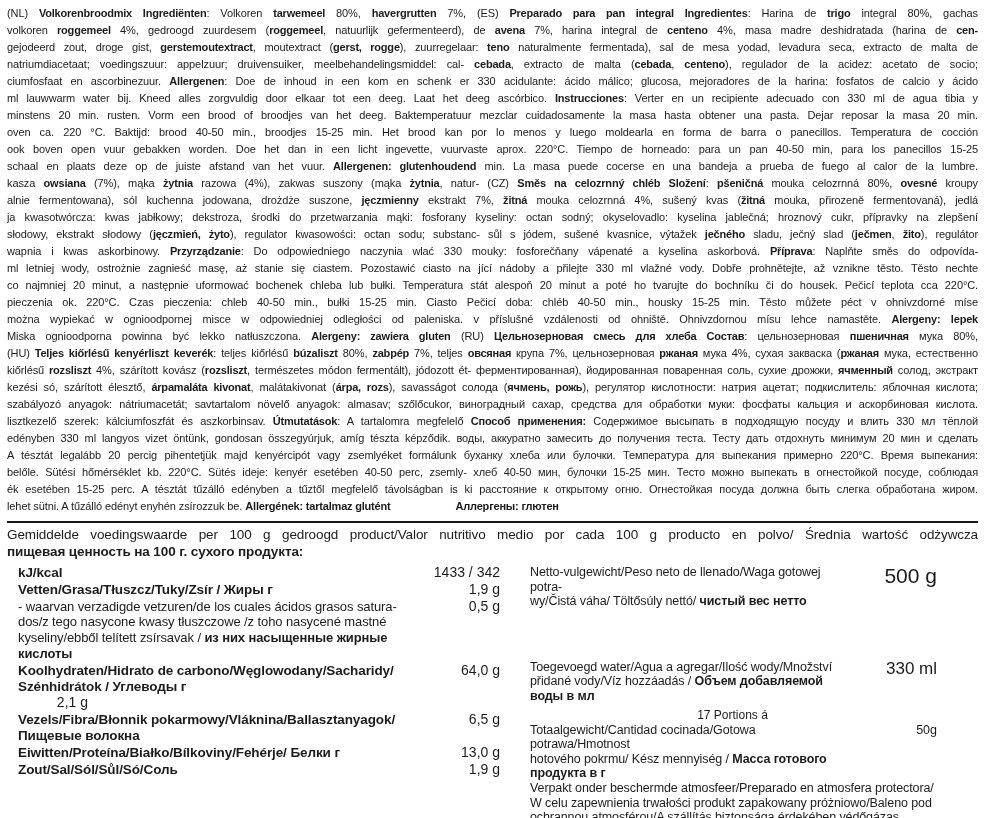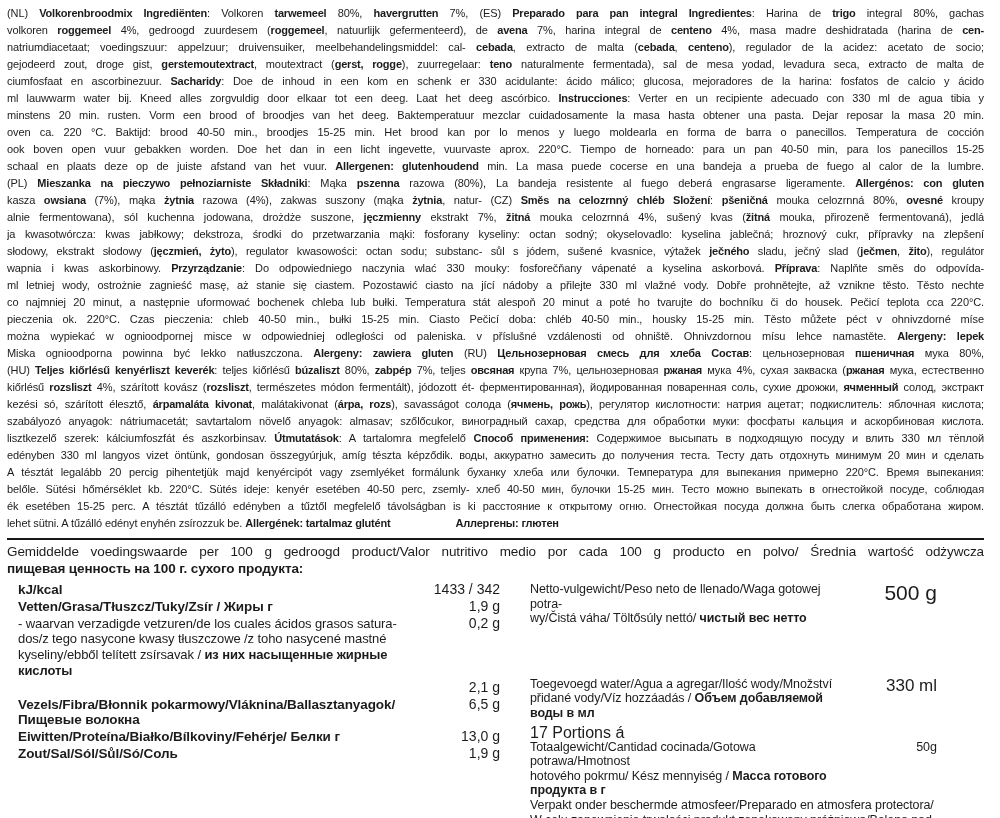--- a/index.html
+++ b/index.html
@@ -1,19 +1,19 @@
 <!DOCTYPE html>
 <html><head>
 <meta charset="utf-8">
 <style>
   html,body{margin:0;padding:0;background:#fff;}
   body{width:1000px;height:818px;overflow:hidden;
        font-family:"Liberation Sans","DejaVu Sans",sans-serif;color:#1c1c1c;
        -webkit-font-smoothing:antialiased;}
-  .page{box-sizing:border-box;width:1000px;height:818px;padding:5px 16px 0 7px;overflow:hidden;}
+  .page{box-sizing:border-box;width:1000px;height:818px;padding:5px 22px 0 7px;overflow:hidden;}
 
   
   .ing-line{font-size:11px;line-height:17px;text-align:justify;text-align-last:justify;
             overflow:hidden;letter-spacing:-0.1px;}
   .ing-line.no-just{text-align:left;text-align-last:left;}
   .ing-line b{font-weight:700;letter-spacing:-0.2px;}
 
   
   .rule{border:none;border-top:2px solid #161616;margin:6px 0 4px 0;}
 
@@ -21,50 +21,49 @@
   .hdr-line{font-size:13.5px;line-height:16.5px;text-align:justify;text-align-last:justify;
             overflow:hidden;letter-spacing:-0.1px;}
   .hdr-line.no-just{text-align:left;text-align-last:left;}
   .hdr-line b{font-weight:700;}
 
   
   .nut-cols{display:flex;padding-left:11px;margin-top:5px;align-items:flex-start;}
   .colL{width:482px;flex:none;}
   .colR{width:407px;flex:none;margin-left:30px;}
   .row{display:flex;align-items:flex-start;}
-  .colL .row{margin-bottom:1px;justify-content:flex-end;}
+  .colL .row{margin-bottom:1px;}
   .lbl{flex:1;white-space:pre-line;font-size:13px;line-height:15.8px;letter-spacing:-0.1px;}
   .lbl.bold{font-weight:700;font-size:13.5px;}
   .lbl b{font-weight:700;}
   .val{margin-left:8px;text-align:right;white-space:nowrap;font-size:14px;line-height:15.8px;
        min-width:62px;font-weight:400;}
   .colR .lbl{font-size:12.5px;line-height:14.6px;}
   .colR .val{min-width:78px;}
   .val.xl{font-size:21px;line-height:21px;}
   .val.lg{font-size:17px;line-height:17px;text-align:right;}
   .val.sm{font-size:12.5px;line-height:14.6px;}
   .colR > .row:nth-child(2){margin-top:51px;}
-  .portions{text-align:left;font-size:16px;line-height:13px;margin:5px 2px 1px 0;}
+  .portions{text-align:center;font-size:12px;line-height:13px;margin:5px 2px 1px 0;}
 </style>
 </head>
 <body>
 
 <div class="page">
   <div id="ingredients">
       <div class="ing-line">(NL) <b>Volkorenbroodmix Ingrediënten</b>: Volkoren <b>tarwemeel</b> 80%, <b>havergrutten</b> 7%, (ES) <b>Preparado para pan integral Ingredientes</b>: Harina de <b>trigo</b> integral 80%, gachas</div>
       <div class="ing-line">volkoren <b>roggemeel</b> 4%, gedroogd zuurdesem (<b>roggemeel</b>, natuurlijk gefermenteerd), de <b>avena</b> 7%, harina integral de <b>centeno</b> 4%, masa madre deshidratada (harina de <b>cen-</b></div>
+      <div class="ing-line">gejodeerd zout, droge gist, <b>gerstemoutextract</b>, moutextract (<b>gerst, rogge</b>), zuurregelaar: <b>teno</b> naturalmente fermentada), sal de mesa yodad, levadura seca, extracto de malta de</div>
       <div class="ing-line">natriumdiacetaat; voedingszuur: appelzuur; druivensuiker, meelbehandelingsmiddel: cal- <b>cebada</b>, extracto de malta (<b>cebada</b>, <b>centeno</b>), regulador de la acidez: acetato de socio;</div>
-      <div class="ing-line">gejodeerd zout, droge gist, <b>gerstemoutextract</b>, moutextract (<b>gerst, rogge</b>), zuurregelaar: <b>teno</b> naturalmente fermentada), sal de mesa yodad, levadura seca, extracto de malta de</div>
-      <div class="ing-line">ciumfosfaat en ascorbinezuur. <b>Sacharidy</b>: Doe de inhoud in een kom en schenk er 330 acidulante: ácido málico; glucosa, mejoradores de la harina: fosfatos de calcio y ácido</div>
+      <div class="ing-line">ciumfosfaat en ascorbinezuur. <b>Allergenen</b>: Doe de inhoud in een kom en schenk er 330 acidulante: ácido málico; glucosa, mejoradores de la harina: fosfatos de calcio y ácido</div>
       <div class="ing-line">ml lauwwarm water bij. Kneed alles zorgvuldig door elkaar tot een deeg. Laat het deeg ascórbico. <b>Instrucciones</b>: Verter en un recipiente adecuado con 330 ml de agua tibia y</div>
       <div class="ing-line">minstens 20 min. rusten. Vorm een brood of broodjes van het deeg. Baktemperatuur mezclar cuidadosamente la masa hasta obtener una pasta. Dejar reposar la masa 20 min.</div>
       <div class="ing-line">oven ca. 220 °C. Baktijd: brood 40-50 min., broodjes 15-25 min. Het brood kan por lo menos y luego moldearla en forma de barra o panecillos. Temperatura de cocción</div>
       <div class="ing-line">ook boven open vuur gebakken worden. Doe het dan in een licht ingevette, vuurvaste aprox. 220°C. Tiempo de horneado: para un pan 40-50 min, para los panecillos 15-25</div>
       <div class="ing-line">schaal en plaats deze op de juiste afstand van het vuur. <b>Allergenen: glutenhoudend</b> min. La masa puede cocerse en una bandeja a prueba de fuego al calor de la lumbre.</div>
-      <div class="ing-line">(PL) <b>Mieszanka na pieczywo pełnoziarniste Składniki</b>: Mąka <b>pszenna</b> razowa (80%), La bandeja resistente al fuego deberá engrasarse ligeramente. <b>Allergénos: con gluten</b></div>
       <div class="ing-line">kasza <b>owsiana</b> (7%), mąka <b>żytnia</b> razowa (4%), zakwas suszony (mąka <b>żytnia</b>, natur- (CZ) <b>Směs na celozrnný chléb Složení</b>: <b>pšeničná</b> mouka celozrnná 80%, <b>ovesné</b> kroupy</div>
       <div class="ing-line">alnie fermentowana), sól kuchenna jodowana, drożdże suszone, <b>jęczmienny</b> ekstrakt 7%, <b>žitná</b> mouka celozrnná 4%, sušený kvas (<b>žitná</b> mouka, přirozeně fermentovaná), jedlá</div>
       <div class="ing-line">ja kwasotwórcza: kwas jabłkowy; dekstroza, środki do przetwarzania mąki: fosforany kyseliny: octan sodný; okyselovadlo: kyselina jablečná; hroznový cukr, přípravky na zlepšení</div>
       <div class="ing-line">słodowy, ekstrakt słodowy (<b>jęczmień, żyto</b>), regulator kwasowości: octan sodu; substanc- sůl s jódem, sušené kvasnice, výtažek <b>ječného</b> sladu, ječný slad (<b>ječmen</b>, <b>žito</b>), regulátor</div>
       <div class="ing-line">wapnia i kwas askorbinowy. <b>Przyrządzanie</b>: Do odpowiedniego naczynia wlać 330 mouky: fosforečňany vápenaté a kyselina askorbová. <b>Příprava</b>: Naplňte směs do odpovída-</div>
       <div class="ing-line">ml letniej wody, ostrożnie zagnieść masę, aż stanie się ciastem. Pozostawić ciasto na jící nádoby a přilejte 330 ml vlažné vody. Dobře prohnětejte, až vznikne těsto. Těsto nechte</div>
       <div class="ing-line">co najmniej 20 minut, a następnie uformować bochenek chleba lub bułki. Temperatura stát alespoň 20 minut a poté ho tvarujte do bochníku či do housek. Pečicí teplota cca 220°C.</div>
       <div class="ing-line">pieczenia ok. 220°C. Czas pieczenia: chleb 40-50 min., bułki 15-25 min. Ciasto Pečicí doba: chléb 40-50 min., housky 15-25 min. Těsto můžete péct v ohnivzdorné míse</div>
       <div class="ing-line">można wypiekać w ognioodpornej misce w odpowiedniej odległości od paleniska. v příslušné vzdálenosti od ohniště. Ohnivzdornou mísu lehce namastěte. <b>Alergeny: lepek</b></div>
       <div class="ing-line">Miska ognioodporna powinna być lekko natłuszczona. <b>Alergeny: zawiera gluten</b> (RU) <b>Цельнозерновая смесь для хлеба Состав</b>: цельнозерновая <b>пшеничная</b> мука 80%,</div>
@@ -92,21 +91,26 @@
             <div class="val">1433 / 342</div>
           </div>
           <div class="row">
             <div class="lbl bold">Vetten/Grasa/Tłuszcz/Tuky/Zsír / Жиры г</div>
             <div class="val">1,9 g</div>
           </div>
           <div class="row">
             <div class="lbl">- waarvan verzadigde vetzuren/de los cuales ácidos grasos satura-
 dos/z tego nasycone kwasy tłuszczowe /z toho nasycené mastné
 kyseliny/ebből telített zsírsavak / <b>из них насыщенные жирные кислоты</b></div>
-            <div class="val">0,2 g</div>
+            <div class="val">0,5 g</div>
+          </div>
+          <div class="row">
+            <div class="lbl bold">Koolhydraten/Hidrato de carbono/Węglowodany/Sacharidy/
+Szénhidrátok / Углеводы г</div>
+            <div class="val">64,0 g</div>
           </div>
           <div class="row">
             <div class="val">2,1 g</div>
           </div>
           <div class="row">
             <div class="lbl bold">Vezels/Fibra/Błonnik pokarmowy/Vláknina/Ballasztanyagok/
 Пищевые волокна</div>
             <div class="val">6,5 g</div>
           </div>
           <div class="row">

